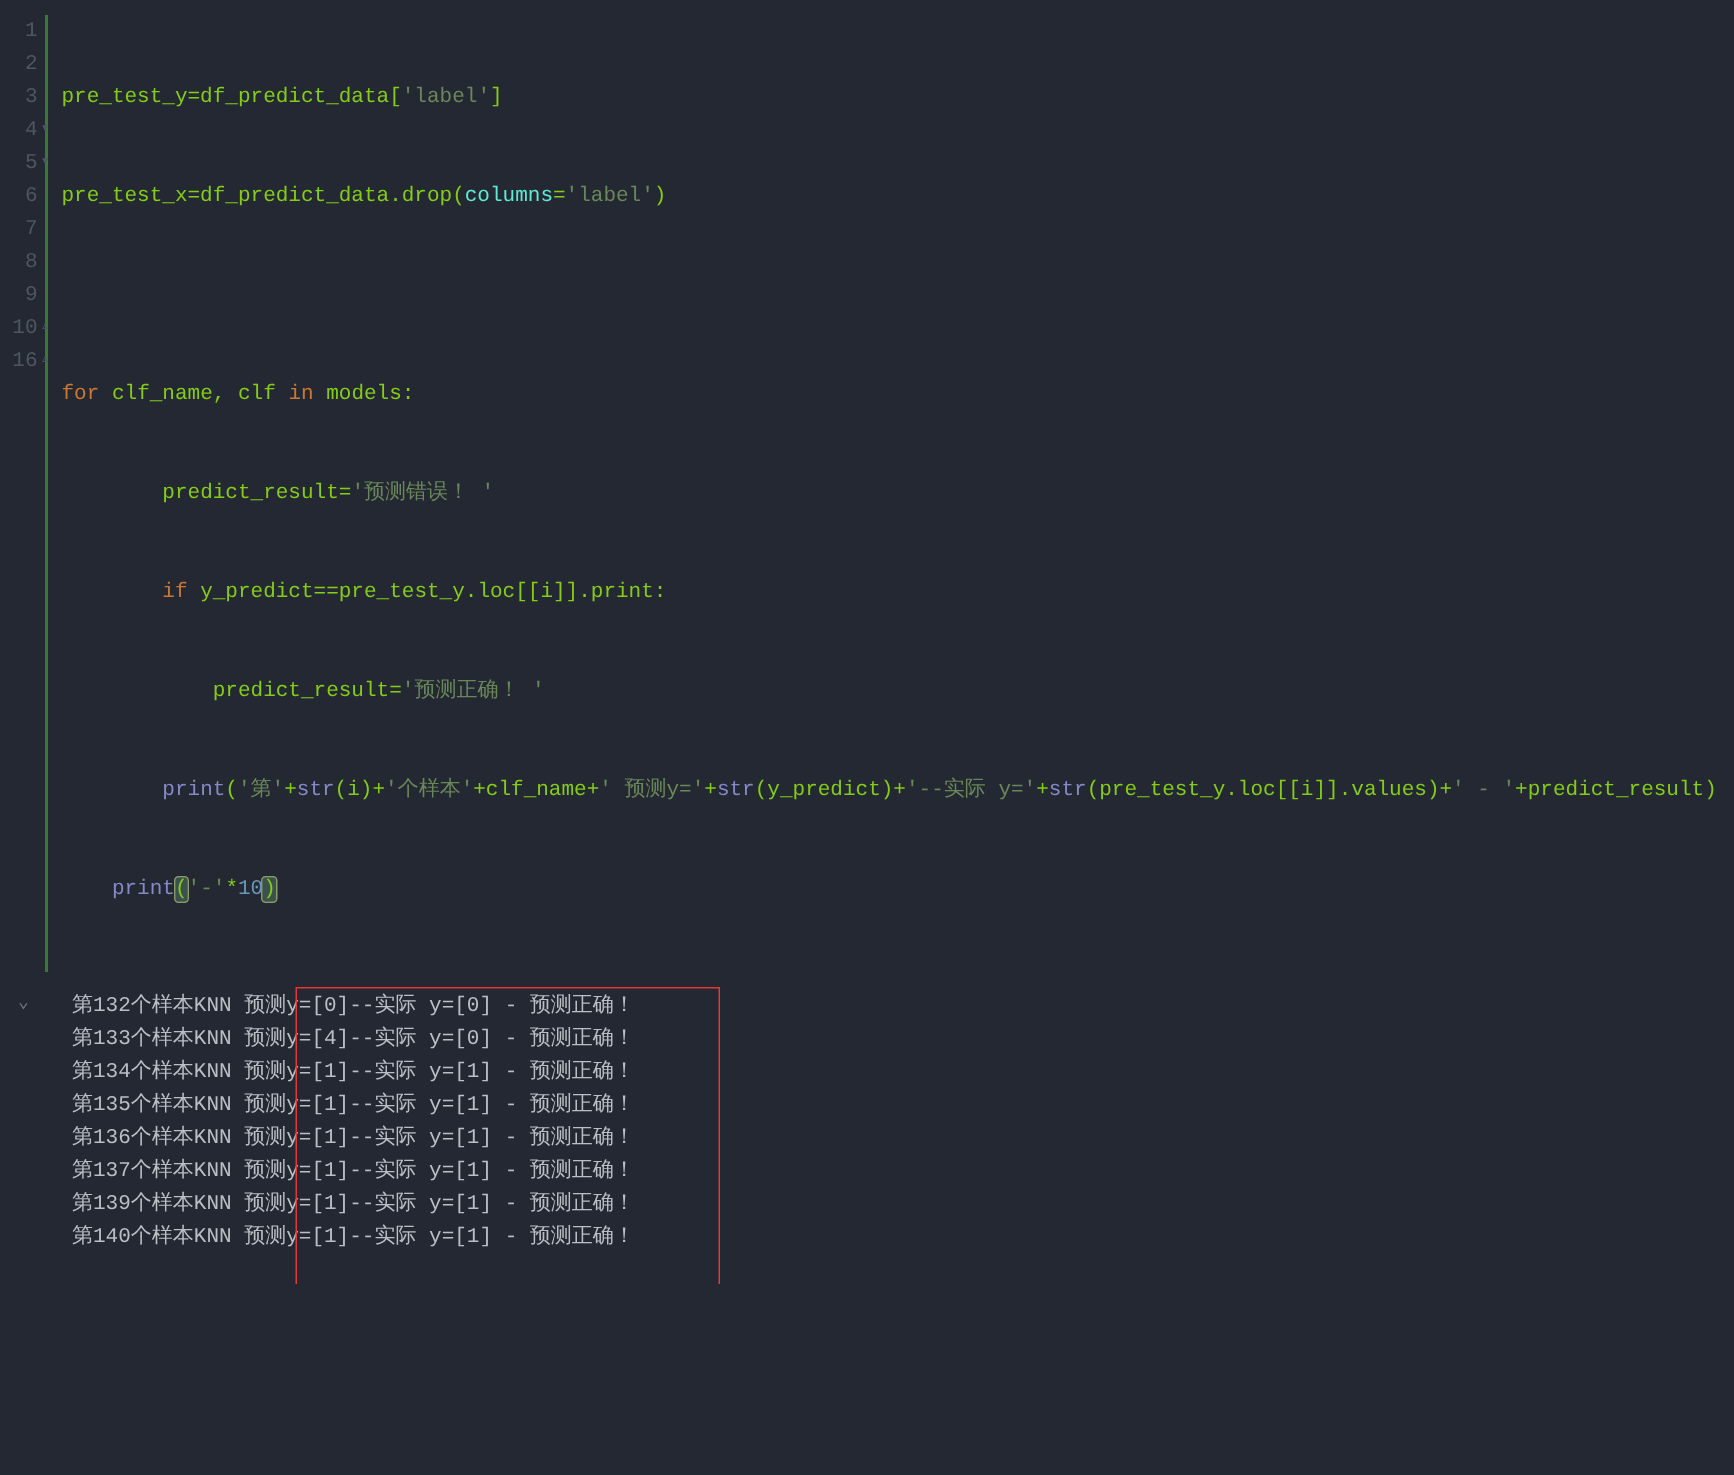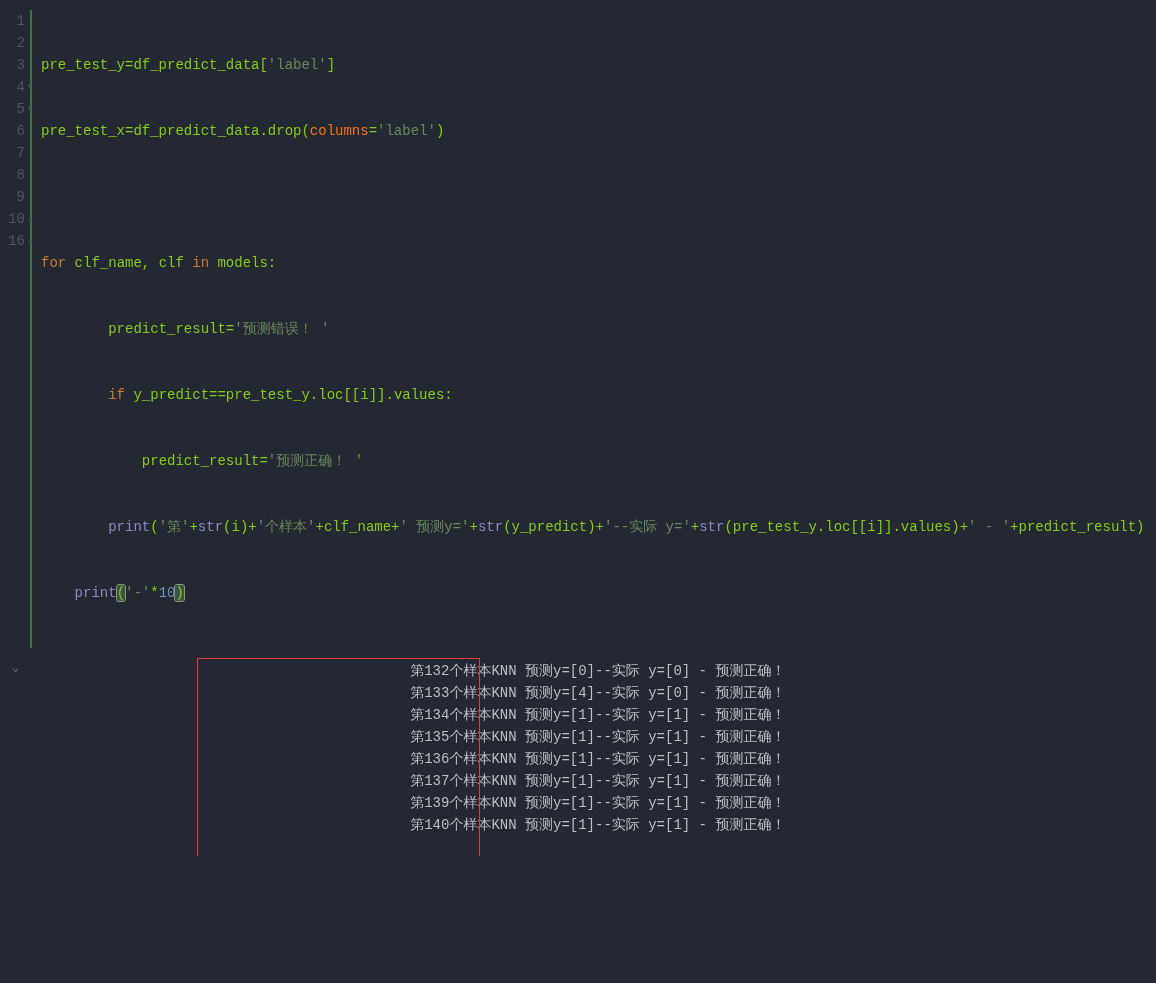--- a/index.html
+++ b/index.html
@@ -5,29 +5,29 @@
   html,body{margin:0;padding:0;background:#232832;font-family:Consolas,'Courier New',monospace;font-size:14px;color:#a7aeb9;}
   .editor{display:flex;width:1156px;box-sizing:border-box;padding-top:10px;}
   .gutter{width:25px;text-align:right;color:#4f5661;user-select:none;padding-right:2px;line-height:22px;}
   .fold{width:8px;line-height:22px;color:#4f5661;font-size:10px;position:relative;}
   .fold .bar{position:absolute;left:3px;top:0;bottom:0;width:2px;background:#3a7837;}
   .fold .mark{position:absolute;left:-2px;width:10px;text-align:center;color:#4f5661;}
   .code{flex:1;line-height:22px;white-space:pre;padding-left:6px;}
   .l{height:22px;}
   .kw{color:#cc7832;}
   .str{color:#6a8759;}
-  .arg{color:#f97316;}
+  .arg{color:#5eead4;}
   .num{color:#6897bb;}
   .builtin{color:#8888c6;}
   .var{color:#84cc16;}
   .selpar{background:#3b514d;border-radius:2px;}
   .cursorline .selpar{outline:1px solid #889c6a;}
   .output{padding:12px 0 20px 48px;line-height:22px;color:#babec5;position:relative;}
   .chev{position:absolute;left:12px;top:12px;color:#70767f;font-size:12px;}
-  .oline{white-space:pre;height:22px;text-align:center;}
+  .oline{white-space:pre;height:22px;}
   .box{border:1px solid #e53935;}
   .box-a{position:absolute;left:197px;top:10px;width:281px;height:333px;pointer-events:none;}
   .outwrap{position:relative;}
 </style>
 </head>
 <body>
 
 <div class="editor">
   <div class="gutter">
     <div class="l">1</div>
@@ -48,21 +48,21 @@
     <div class="mark" style="top:88px;">▾</div>
     <div class="mark" style="top:198px;">▵</div>
     <div class="mark" style="top:220px;">▵</div>
   </div>
   <div class="code">
     <div class="l"><span class="var">pre_test_y=df_predict_data[</span><span class="str">'label'</span><span class="var">]</span></div>
     <div class="l"><span class="var">pre_test_x=df_predict_data.drop(</span><span class="arg">columns</span><span class="var">=</span><span class="str">'label'</span><span class="var">)</span></div>
     <div class="l"></div>
     <div class="l"><span class="kw">for</span><span class="var"> clf_name, clf </span><span class="kw">in</span><span class="var"> models:</span></div>
     <div class="l">        <span class="var">predict_result=</span><span class="str">'预测错误！ '</span></div>
-    <div class="l">        <span class="kw">if</span><span class="var"> y_predict==pre_test_y.loc[[i]].values:</span></div>
+    <div class="l">        <span class="kw">if</span><span class="var"> y_predict==pre_test_y.loc[[i]].print:</span></div>
     <div class="l">            <span class="var">predict_result=</span><span class="str">'预测正确！ '</span></div>
     <div class="l">        <span class="builtin">print</span><span class="var">(</span><span class="str">'第'</span><span class="var">+</span><span class="builtin">str</span><span class="var">(i)+</span><span class="str">'个样本'</span><span class="var">+clf_name+</span><span class="str">' 预测y='</span><span class="var">+</span><span class="builtin">str</span><span class="var">(y_predict)+</span><span class="str">'--实际 y='</span><span class="var">+</span><span class="builtin">str</span><span class="var">(pre_test_y.loc[[i]].values)+</span><span class="str">' - '</span><span class="var">+predict_result)</span></div>
     <div class="l cursorline">    <span class="builtin">print</span><span class="var selpar">(</span><span class="str">'-'</span><span class="var">*</span><span class="num">10</span><span class="var selpar">)</span></div>
   </div>
 </div>
 
 <div class="outwrap">
   <span class="chev">⌄</span>
   <div class="output" id="output-lines">
       <div class="oline">第132个样本KNN 预测y=[0]--实际 y=[0] - 预测正确！ </div>

